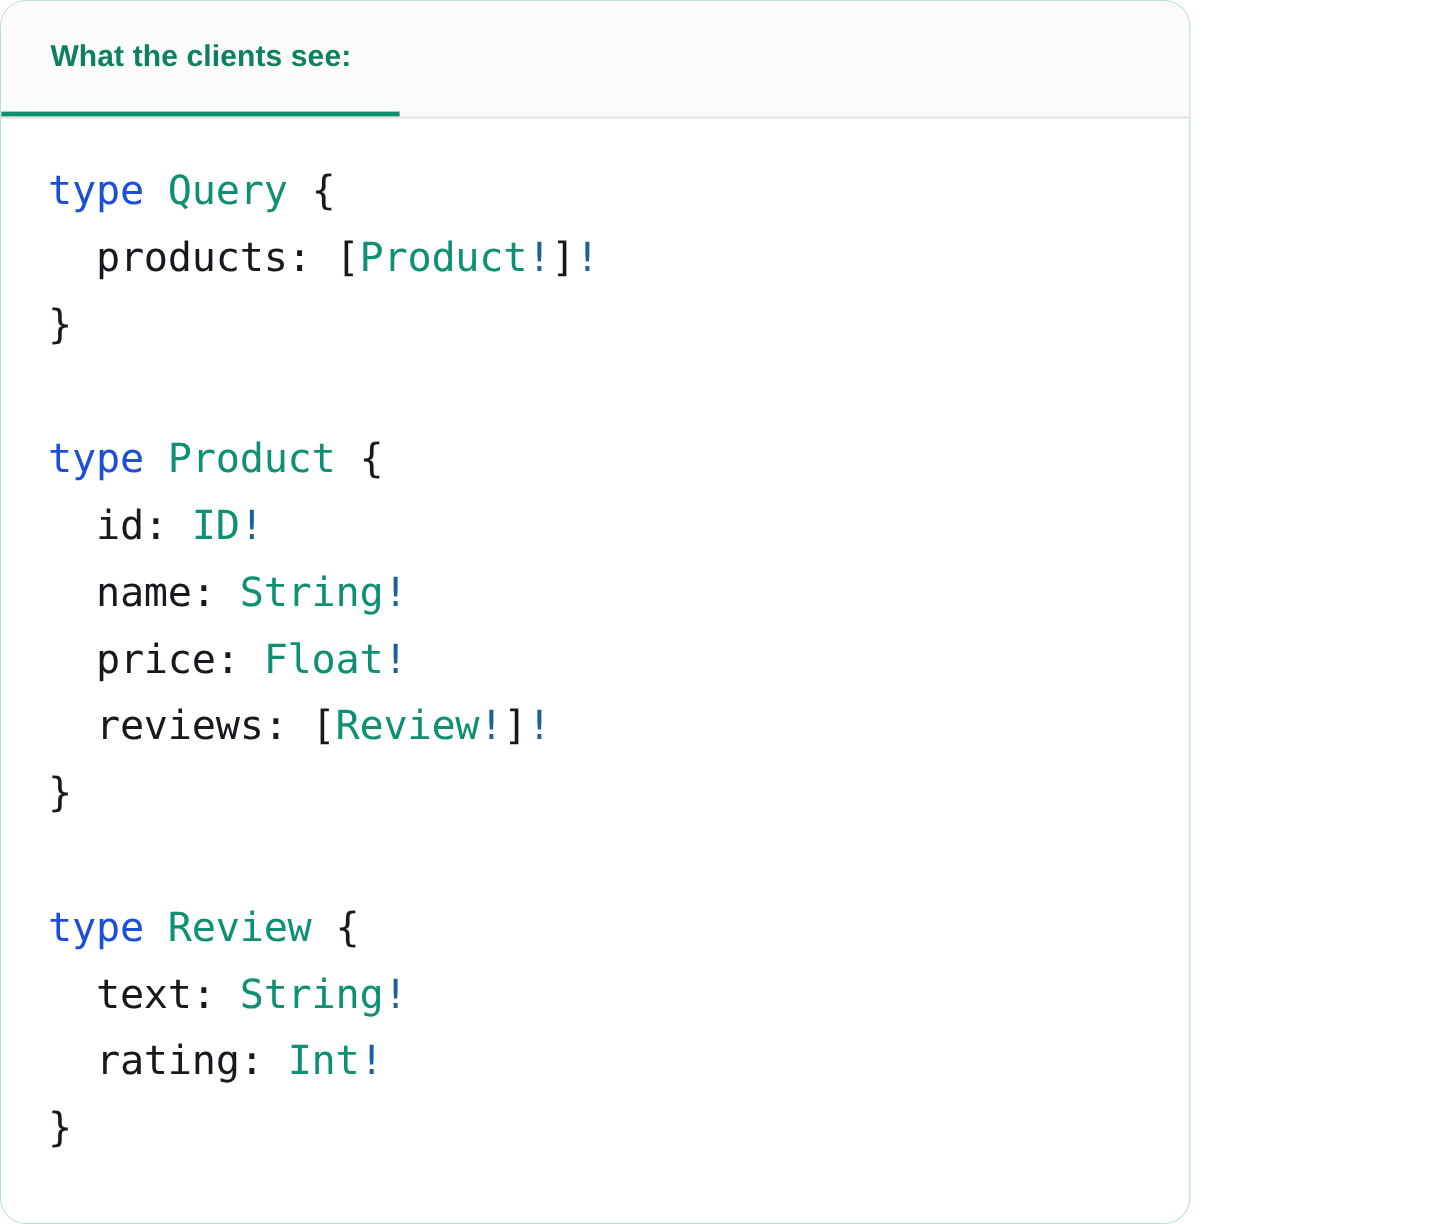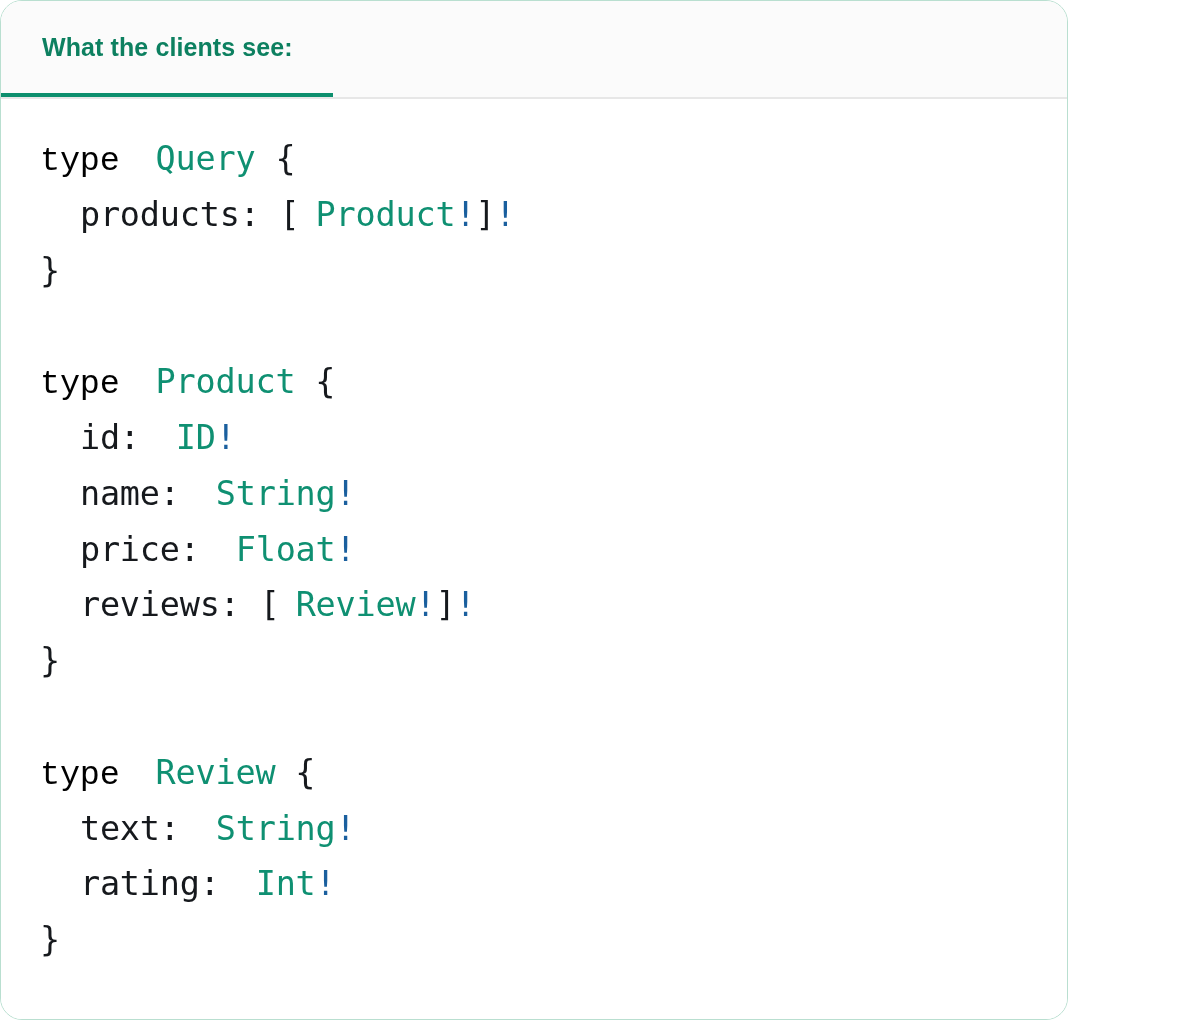--- a/index.html
+++ b/index.html
@@ -11,21 +11,21 @@
     width: 1200px;
     height: 1020px;
     font-family: "Liberation Sans", sans-serif;
     -webkit-font-smoothing: antialiased;
   }
 
   
   #schema-card {
     position: relative;
     box-sizing: border-box;
-    width: 1068px;
+    width: 992px;
     height: 1020px;
     background: #ffffff;
     border: 1px solid #b9dfd0;
     border-radius: 22px;
     overflow: hidden;
   }
 
   
   #card-header {
     position: relative;
@@ -86,21 +86,21 @@
   .ln { display: block; height: 55.8px; }
   .blank { display: block; height: 55.8px; }
 
   
   .kw   { color: #1a5f9e; }   
   .tname{ color: #0f9072; }   
   .punc { color: #16191d; }   
   .fld  { color: #16191d; }   
   .bang { color: #1a5f9e; }   
 </style>
-<style>.kw{color:#000000;font-family:Liberation Mono, monospace;}.tname{color:#0f9072;margin-left:16px;}.fld{color:#16191d;margin-top:40px;}.punc{color:#16191d;}.bang{color:#1a5f9e;}.tab-label{color:#0d8060;}.tab.active{border-bottom-color:#0d8f6e;}#card-header{background:#fbfbfb;border-bottom-color:#e7e7e7;}#schema-card{border-color:#b9dfd0;background:#ffffff;}</style></head>
+<style>.kw{color:#1d4ed8;}.tname{color:#0f9072;}.fld{color:#16191d;margin-top:40px;}.punc{color:#16191d;}.bang{color:#1a5f9e;}.tab-label{color:#0d8060;}.tab.active{border-bottom-color:#0d8f6e;}#card-header{background:#fbfbfb;border-bottom-color:#e7e7e7;}#schema-card{border-color:#b9dfd0;background:#ffffff;}</style></head>
 <body>
 
 <div id="schema-card">
 
   <div id="card-header">
     <div id="tab-strip">
       <div class="tab active">
         <span class="tab-label">What the clients see:</span>
       </div>
     </div>

